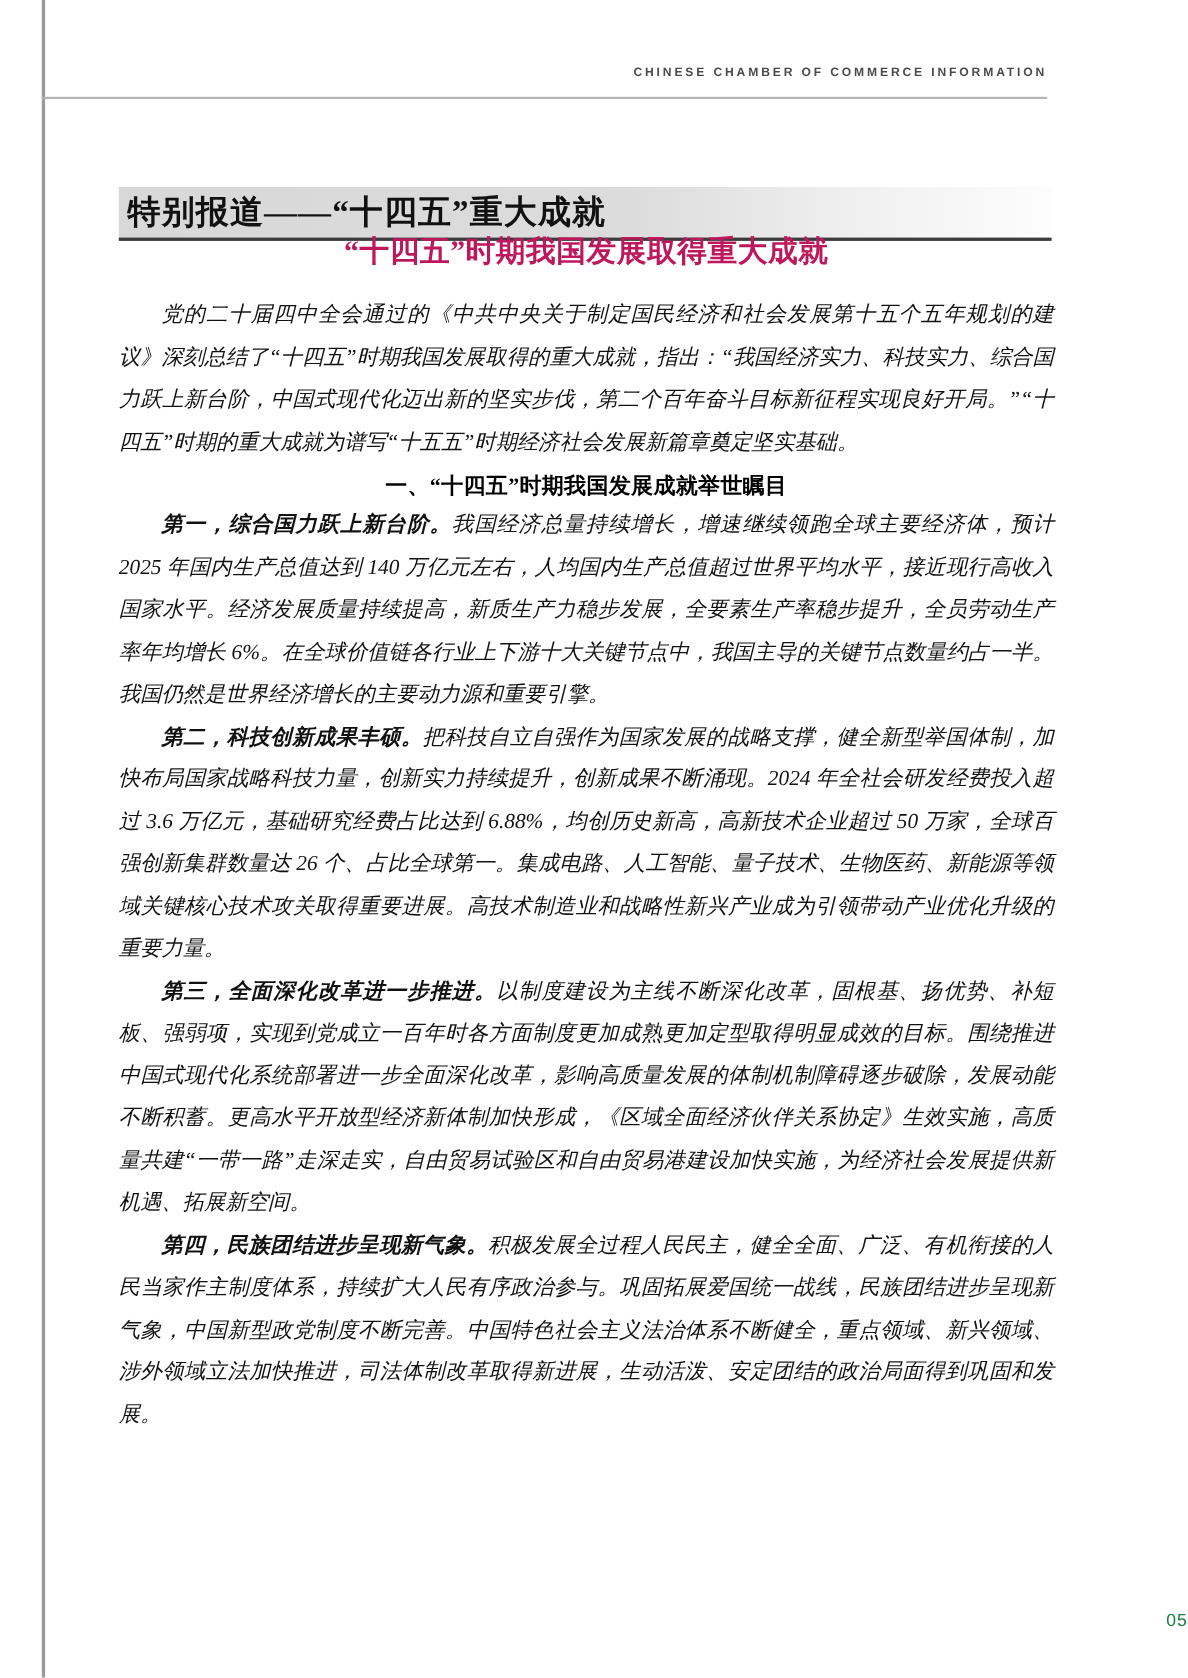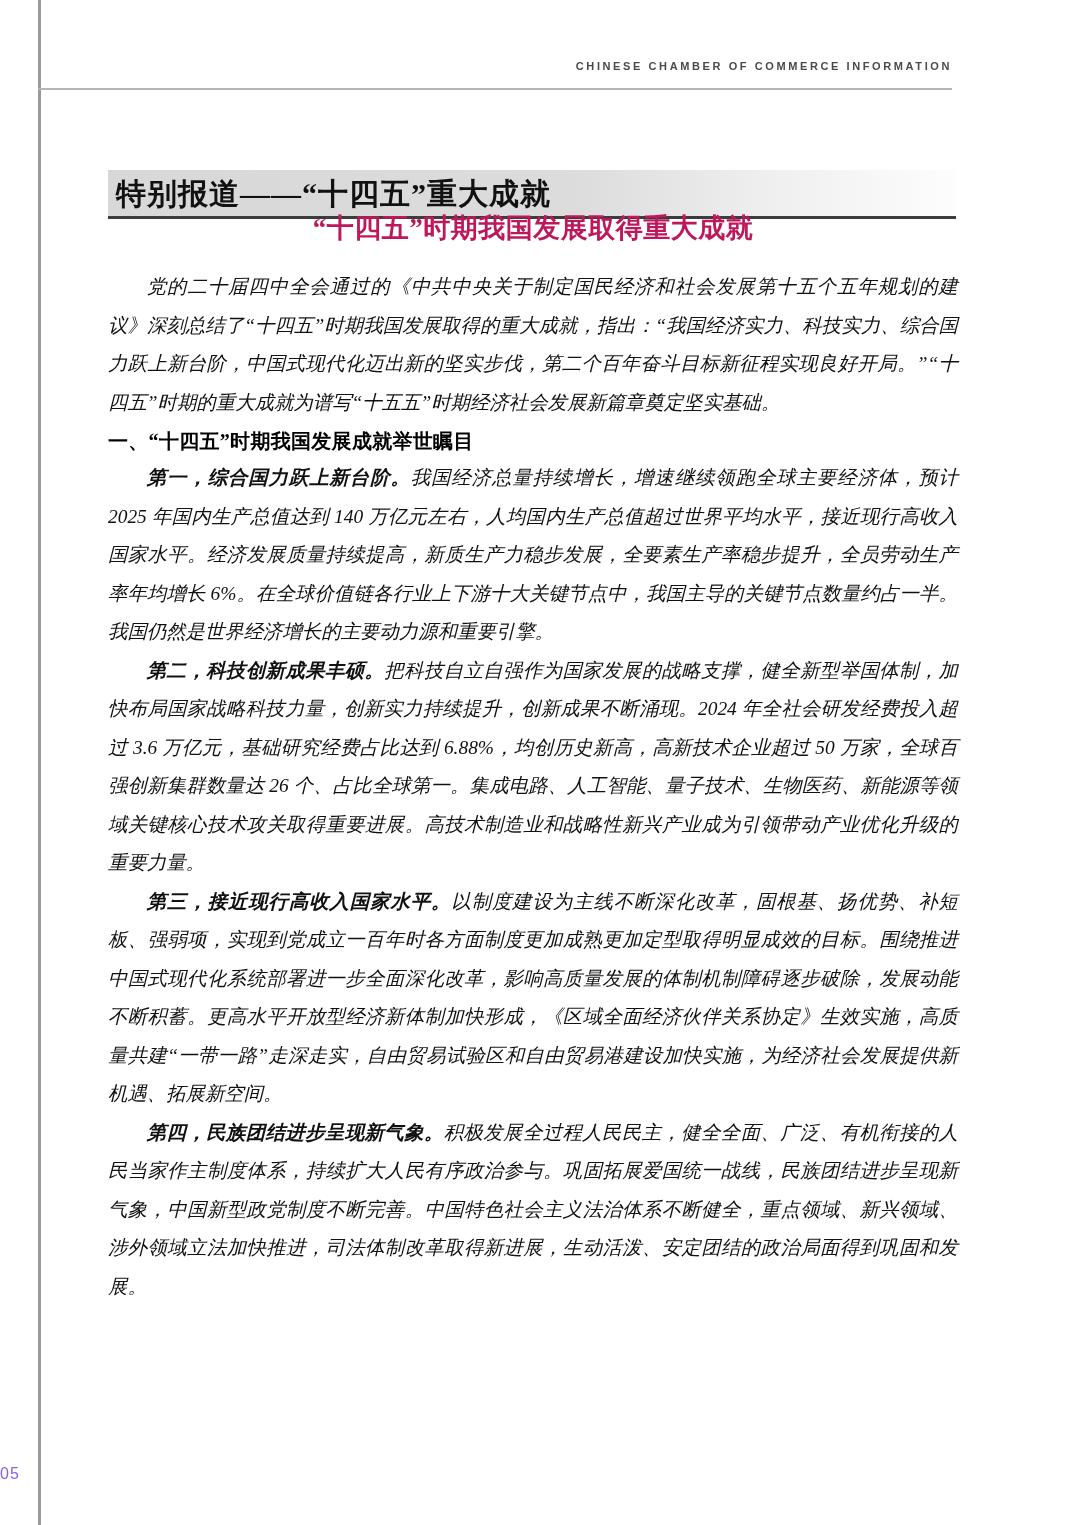--- a/index.html
+++ b/index.html
@@ -114,38 +114,38 @@
     margin: 0;
     text-align: justify;
     text-justify: inter-ideograph;
     text-indent: 2em;
     color: #111;
     font-style: italic;
   }
   h2.sub {
     font-size: 20px;
     font-weight: bold;
-    text-align: left;
+    text-align: center;
     margin: 6px 0 4px 0;
     letter-spacing: 0.3px;
     color: #000;
   }
   .lead {
     font-weight: bold;
   }
   
   .folio {
     position: absolute;
     left: 0;
     right: 0;
     bottom: 42px;
-    text-align: left;
+    text-align: right;
     font-family: "Liberation Sans", sans-serif;
     font-size: 16px;
-    color: #8b5cf6;
+    color: #15803d;
     letter-spacing: 1px;
   }
 </style>
 </head>
 <body>
 
 <div class="page">
 
   <div class="left-rule"></div>
 
@@ -169,21 +169,21 @@
 
     <p class="body">
       <span class="lead">第一，综合国力跃上新台阶。</span><span>我国经济总量持续增长，增速继续领跑全球主要经济体，预计 2025 年国内生产总值达到 140 万亿元左右，人均国内生产总值超过世界平均水平，接近现行高收入国家水平。经济发展质量持续提高，新质生产力稳步发展，全要素生产率稳步提升，全员劳动生产率年均增长 6%。在全球价值链各行业上下游十大关键节点中，我国主导的关键节点数量约占一半。我国仍然是世界经济增长的主要动力源和重要引擎。</span>
     </p>
 
     <p class="body">
       <span class="lead">第二，科技创新成果丰硕。</span><span>把科技自立自强作为国家发展的战略支撑，健全新型举国体制，加快布局国家战略科技力量，创新实力持续提升，创新成果不断涌现。2024 年全社会研发经费投入超过 3.6 万亿元，基础研究经费占比达到 6.88%，均创历史新高，高新技术企业超过 50 万家，全球百强创新集群数量达 26 个、占比全球第一。集成电路、人工智能、量子技术、生物医药、新能源等领域关键核心技术攻关取得重要进展。高技术制造业和战略性新兴产业成为引领带动产业优化升级的重要力量。</span>
     </p>
 
     <p class="body">
-      <span class="lead">第三，接近现行高收入国家水平。</span><span>以制度建设为主线不断深化改革，固根基、扬优势、补短板、强弱项，实现到党成立一百年时各方面制度更加成熟更加定型取得明显成效的目标。围绕推进中国式现代化系统部署进一步全面深化改革，影响高质量发展的体制机制障碍逐步破除，发展动能不断积蓄。更高水平开放型经济新体制加快形成，《区域全面经济伙伴关系协定》生效实施，高质量共建“一带一路”走深走实，自由贸易试验区和自由贸易港建设加快实施，为经济社会发展提供新机遇、拓展新空间。</span>
+      <span class="lead">第三，全面深化改革进一步推进。</span><span>以制度建设为主线不断深化改革，固根基、扬优势、补短板、强弱项，实现到党成立一百年时各方面制度更加成熟更加定型取得明显成效的目标。围绕推进中国式现代化系统部署进一步全面深化改革，影响高质量发展的体制机制障碍逐步破除，发展动能不断积蓄。更高水平开放型经济新体制加快形成，《区域全面经济伙伴关系协定》生效实施，高质量共建“一带一路”走深走实，自由贸易试验区和自由贸易港建设加快实施，为经济社会发展提供新机遇、拓展新空间。</span>
     </p>
 
     <p class="body">
       <span class="lead">第四，民族团结进步呈现新气象。</span><span>积极发展全过程人民民主，健全全面、广泛、有机衔接的人民当家作主制度体系，持续扩大人民有序政治参与。巩固拓展爱国统一战线，民族团结进步呈现新气象，中国新型政党制度不断完善。中国特色社会主义法治体系不断健全，重点领域、新兴领域、涉外领域立法加快推进，司法体制改革取得新进展，生动活泼、安定团结的政治局面得到巩固和发展。</span>
     </p>
 
   </div>
 
   <div class="folio">05</div>
 

